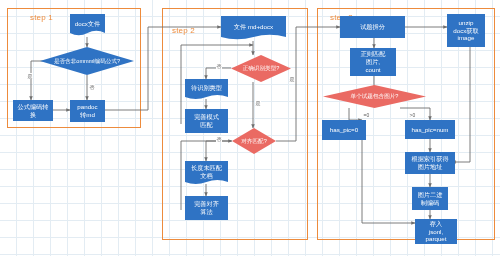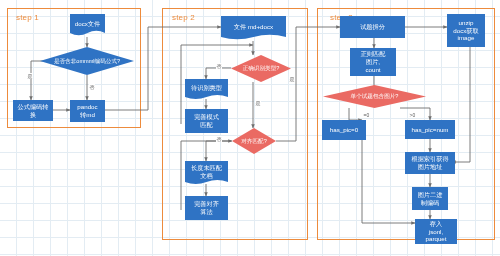--- a/index.html
+++ b/index.html
@@ -52,24 +52,24 @@
     position:absolute;font-size:5px;color:#5b5b5b;background:#ffffff;
     padding:0 .5px;white-space:nowrap;
   }
 </style>
 </head>
 <body>
 
 <div id="canvas">
 
   <div class="group-box" style="left:7px;top:8px;width:134px;height:120px;"></div>
-  <div class="group-label" style="left:16px;top:13px;text-align:center;">step 1</div>
+  <div class="group-label" style="left:30px;top:13px;text-align:center;">step 1</div>
 
   <div class="group-box" style="left:162px;top:8px;width:146px;height:232px;"></div>
-  <div class="group-label" style="left:172px;top:13px;">step 2</div>
+  <div class="group-label" style="left:172px;top:26px;">step 2</div>
 
   <div class="group-box" style="left:317px;top:8px;width:178px;height:232px;"></div>
   <div class="group-label" style="left:330px;top:13px;">step 3</div>
 
   <svg class="layer">
     <defs>
       <marker id="arw" markerWidth="5" markerHeight="5" refX="4.2" refY="2" orient="auto" markerUnits="strokeWidth">
         <path d="M0,0 L4.6,2 L0,4 z" fill="#6e6e6e"></path>
       </marker>
     </defs>

